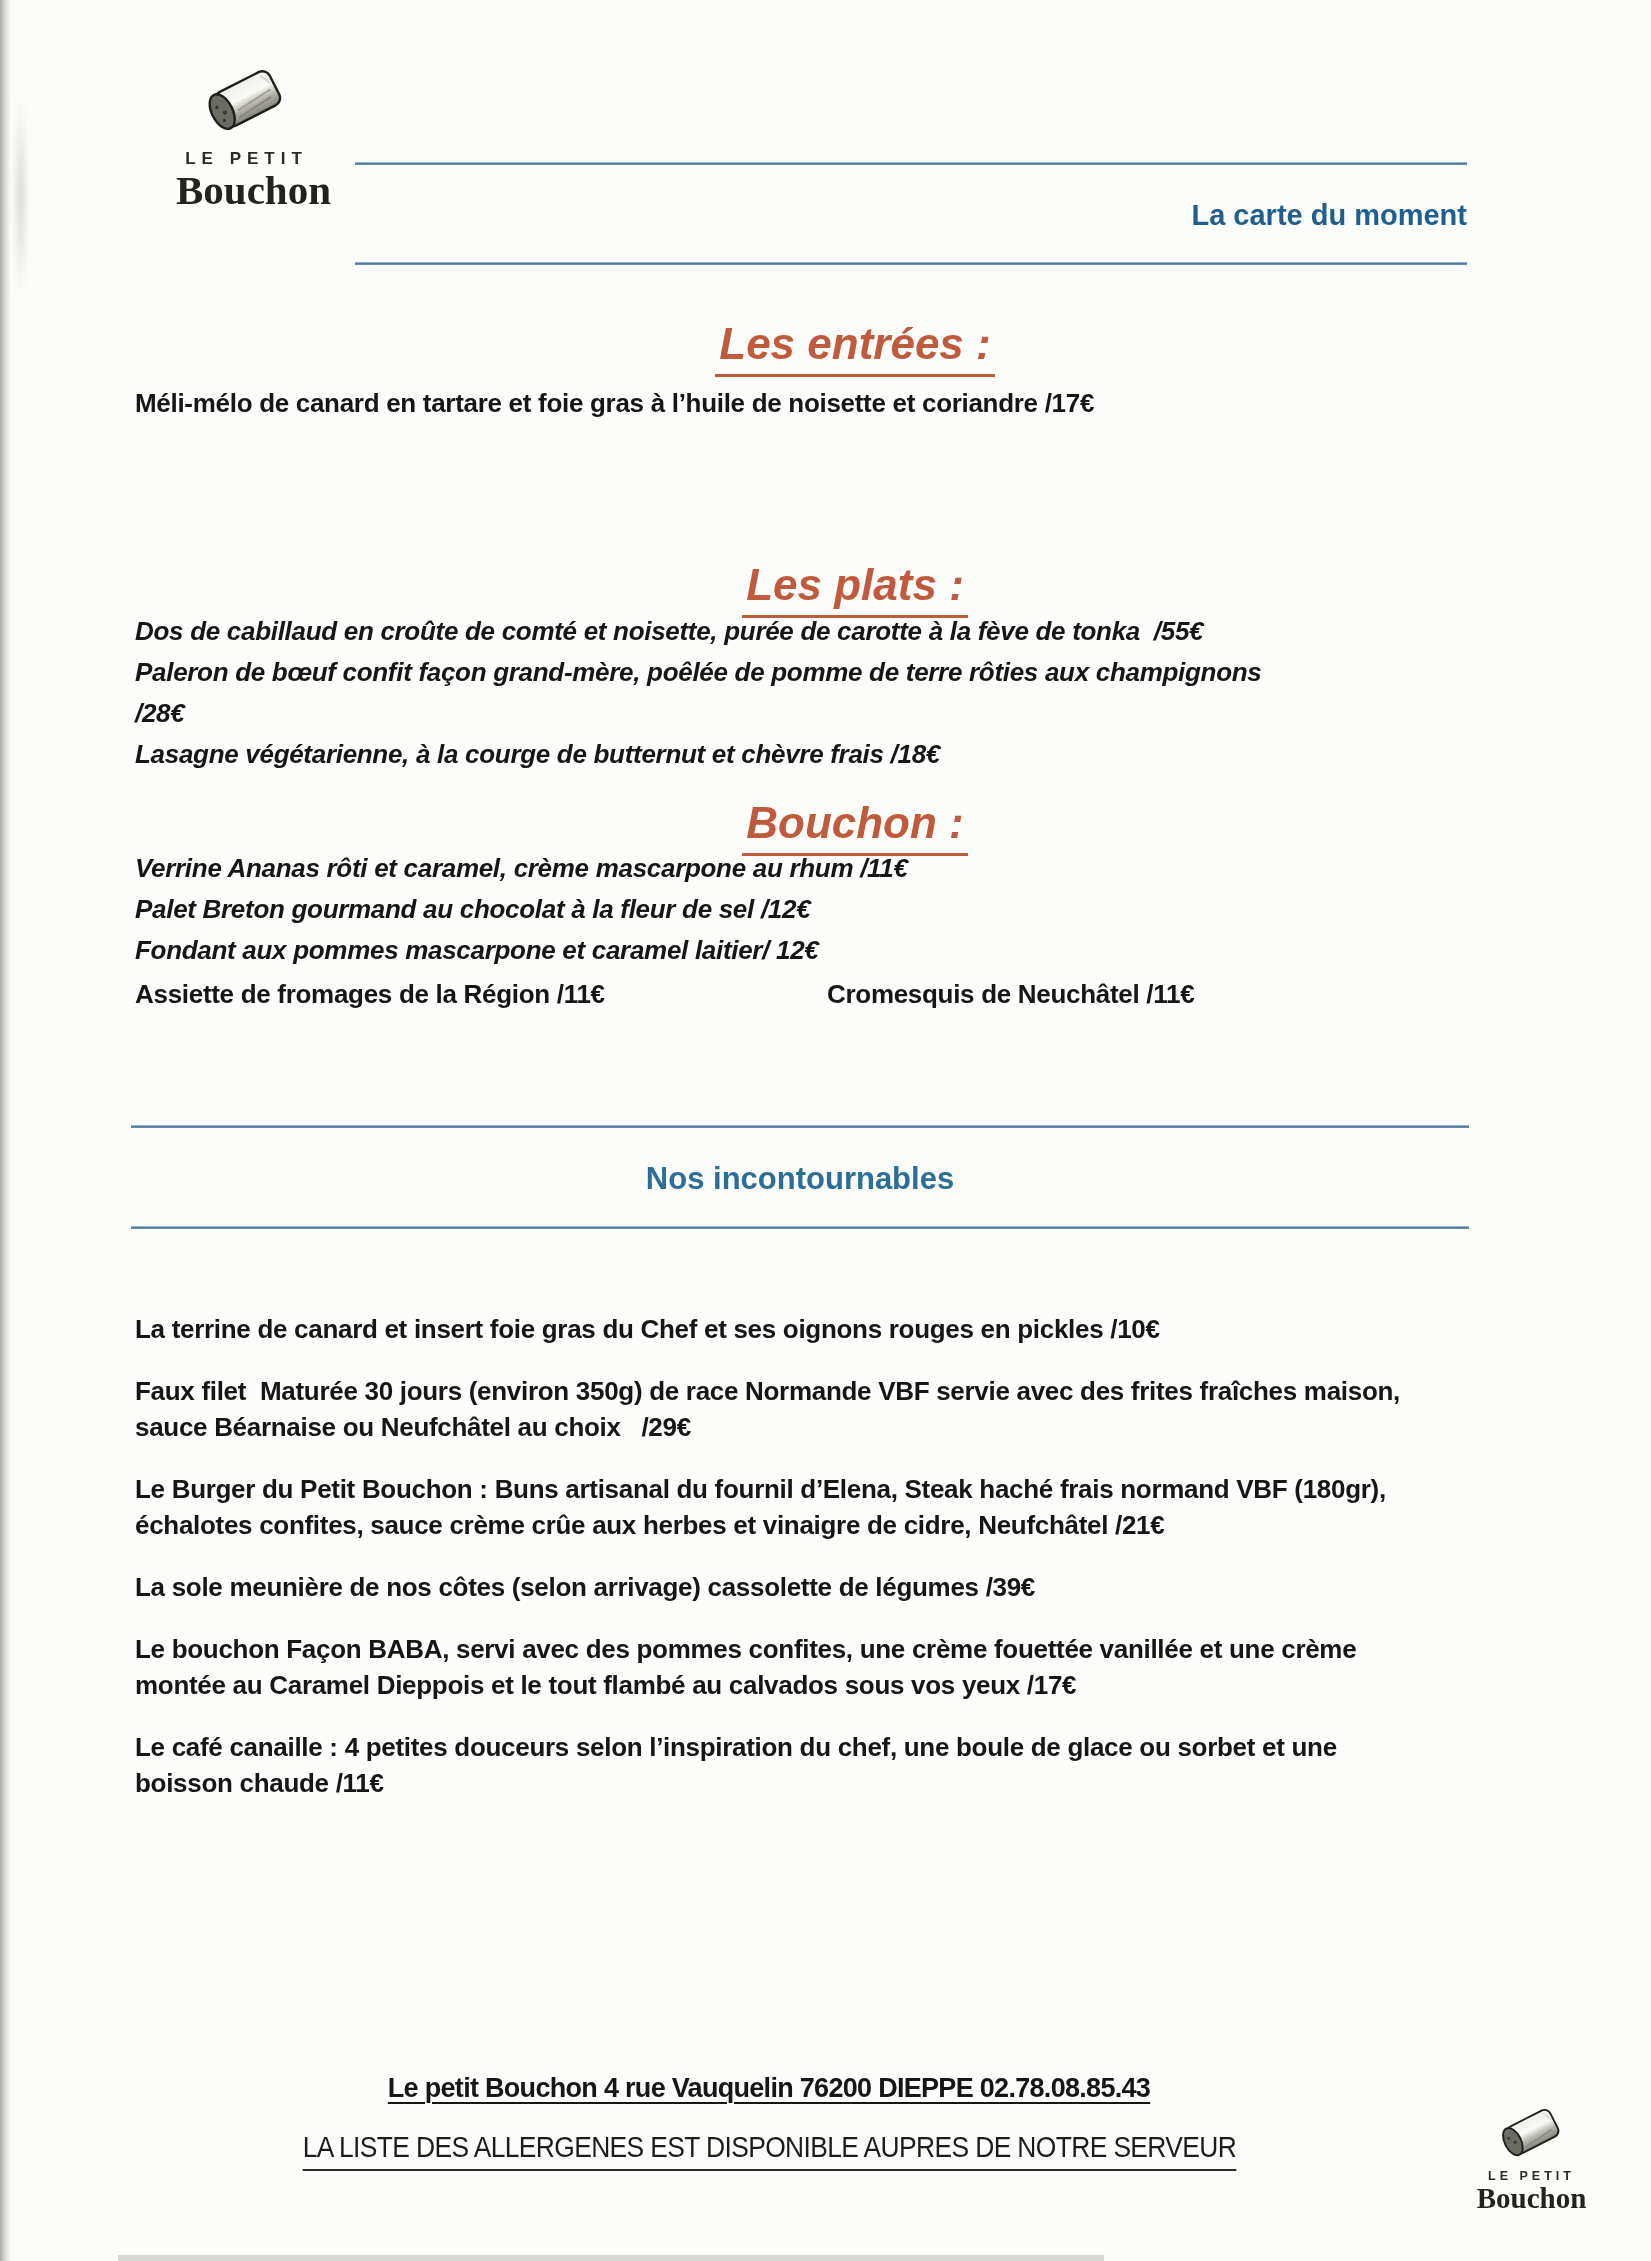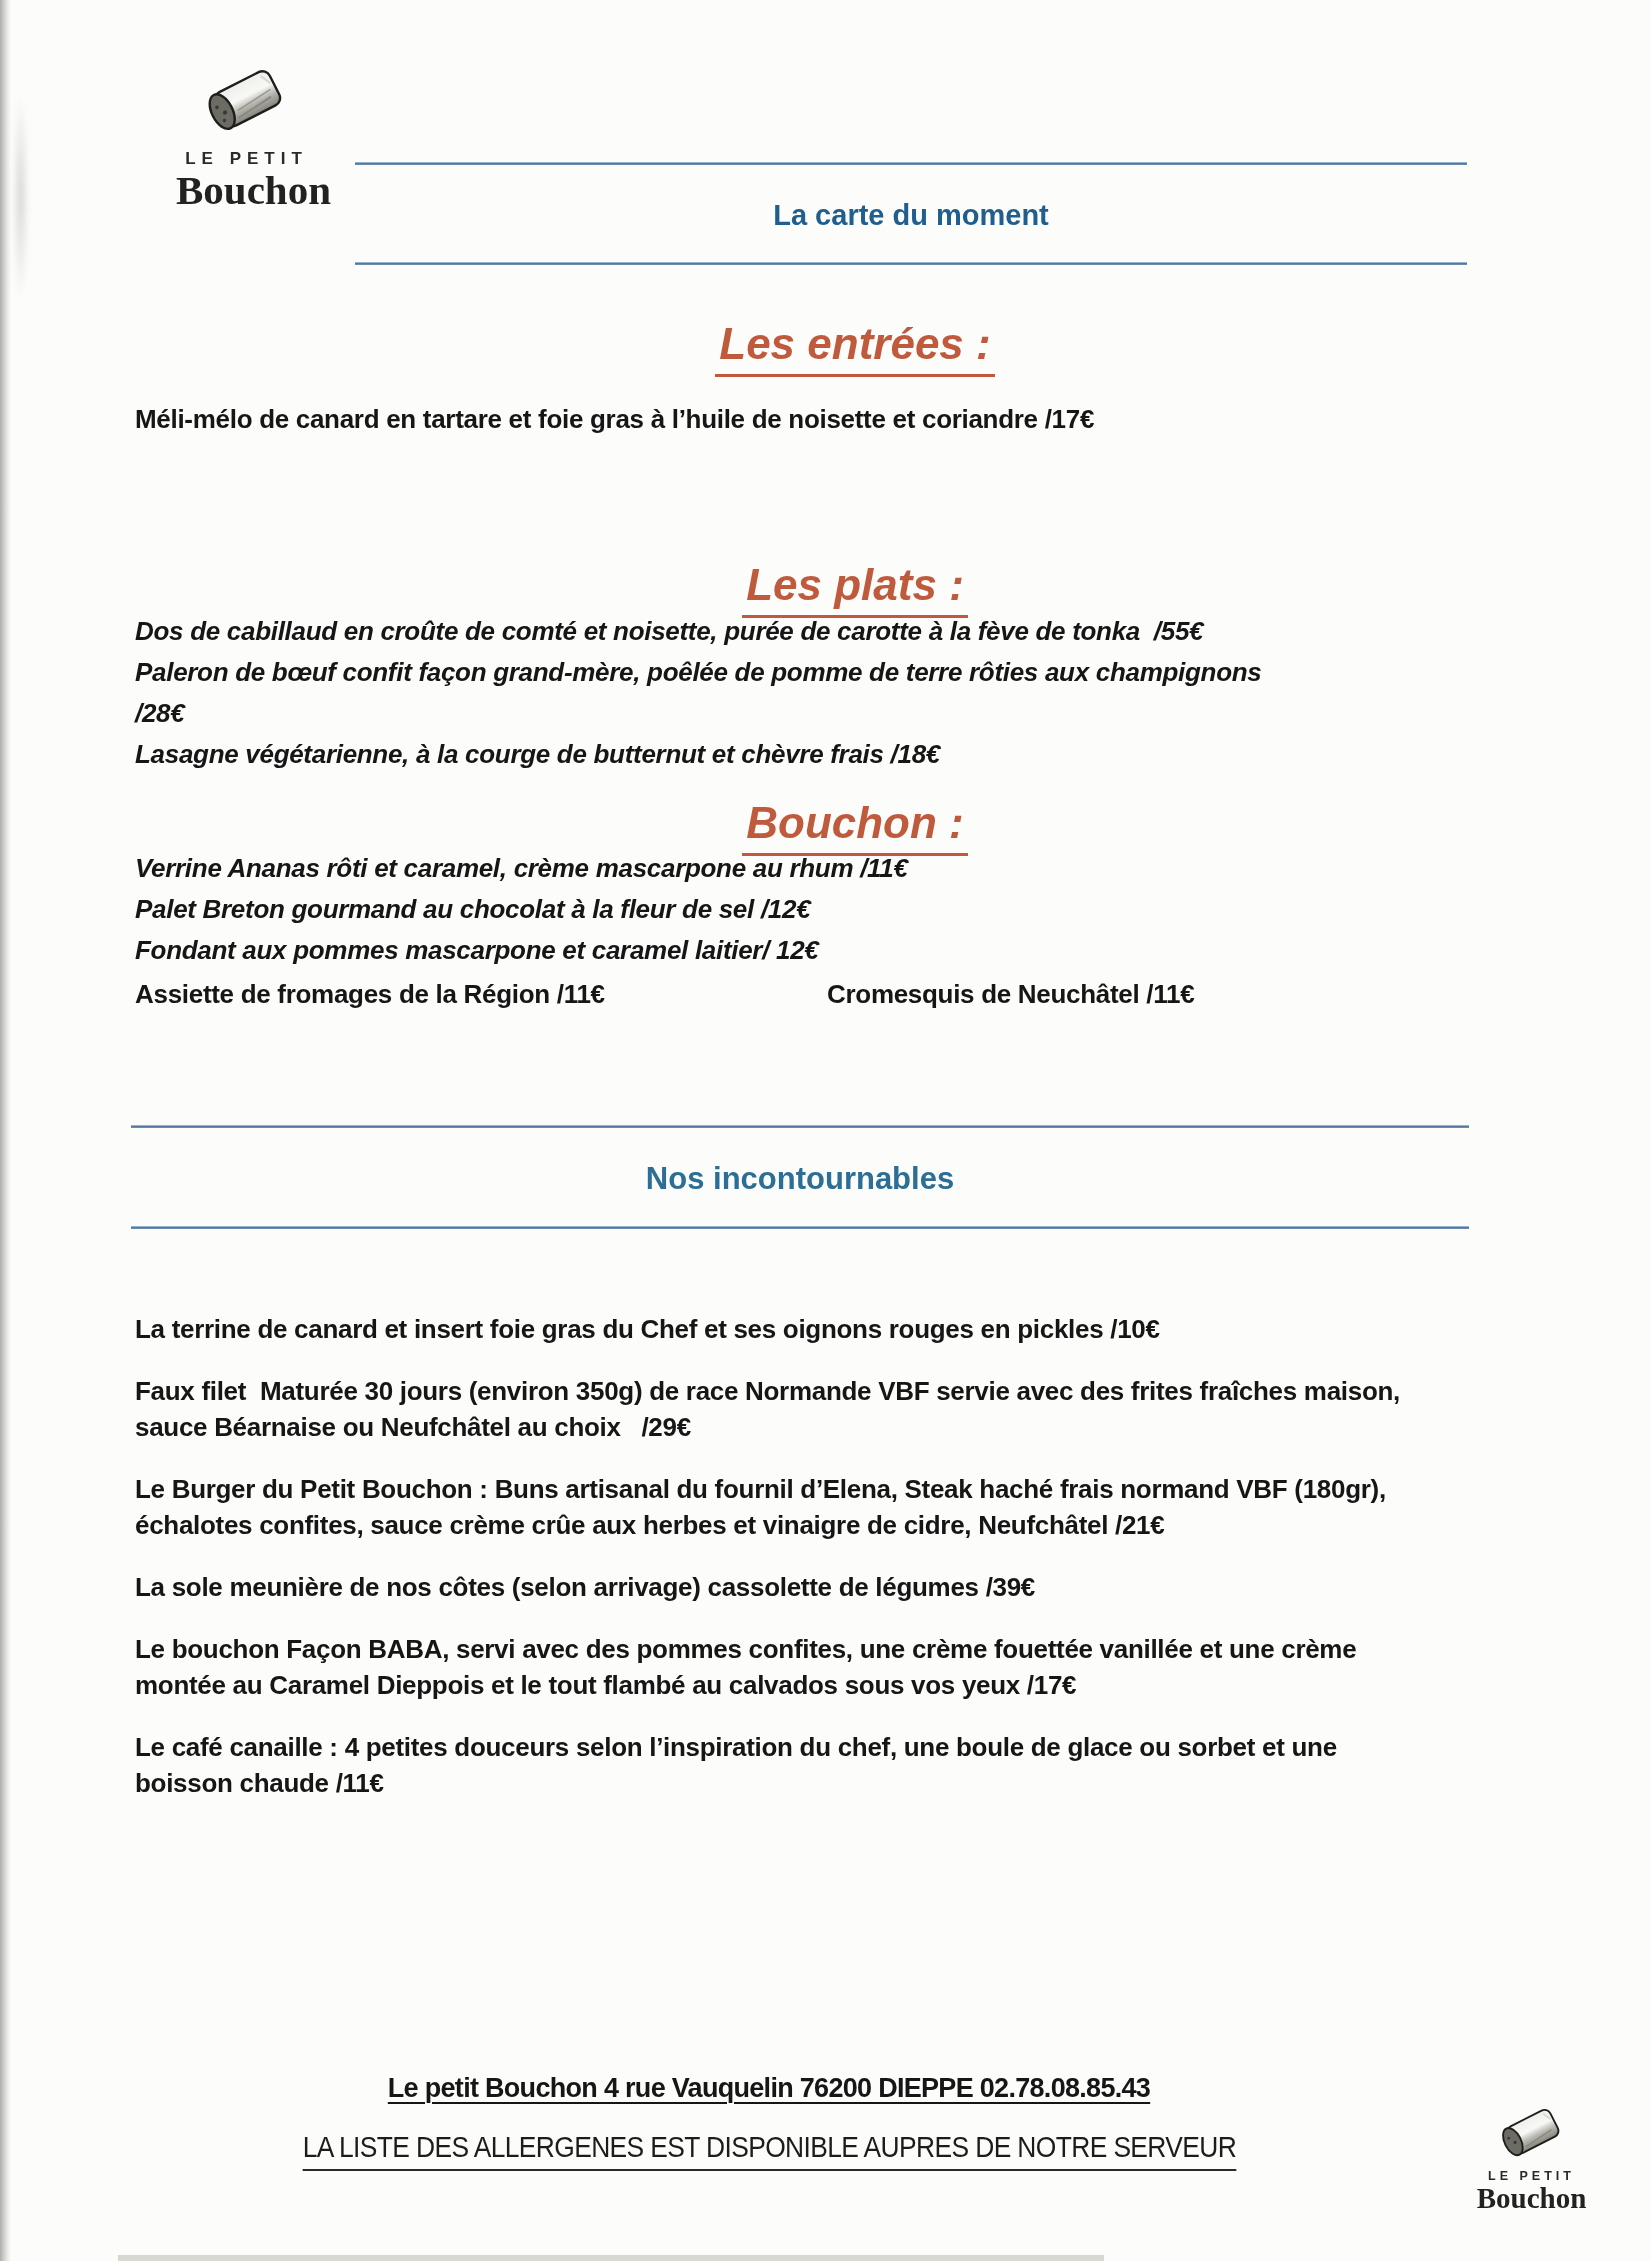--- a/index.html
+++ b/index.html
@@ -45,21 +45,21 @@
   .logo-top .logo-bouchon{font-size:41px;line-height:1.05;}
   .logo-bottom .logo-bouchon{font-size:29px;line-height:1.05;}
   
   .rule{position:absolute;height:2.6px;background:linear-gradient(#bcd1e4,#4c6f95 55%,#7e9cbb);}
   .rule-1{left:355px;top:162px;width:1112px;}
   .rule-2{left:355px;top:262px;width:1112px;}
   .rule-3{left:131px;top:1125px;width:1338px;}
   .rule-4{left:131px;top:1226px;width:1338px;}
   .doc-title{
     position:absolute;left:355px;top:199px;width:1112px;
-    text-align:center;font-size:29px;font-weight:700;color:var(--title_blue);
+    text-align:right;font-size:29px;font-weight:700;color:var(--title_blue);
     letter-spacing:0px;
   }
   .doc-subtitle{
     position:absolute;left:131px;top:1161px;width:1338px;
     text-align:center;font-size:31px;font-weight:700;color:var(--subtitle_blue);
   }
   
   .section-heading{
     position:absolute;left:135px;width:1440px;text-align:center;
     font-size:44px;font-weight:700;font-style:italic;color:var(--accent);
@@ -69,21 +69,21 @@
   }
   .h-entrees{top:319px;}
   .h-plats{top:560px;}
   .h-desserts{top:798px;}
   
   .menu-list{position:absolute;left:135px;width:1505px;}
   .menu-list p{
     margin:0;white-space:pre-wrap;
     font-size:26px;font-weight:700;letter-spacing:-0.3px;color:var(--ink);
   }
-  .list-entrees{top:400px;}
+  .list-entrees{top:384px;}
   .list-entrees p{line-height:39px;}
   .list-plats{top:611px;}
   .list-plats p{line-height:41px;font-style:italic;}
   .list-desserts{top:848px;}
   .list-desserts p{line-height:41px;font-style:italic;}
   .desserts-row{
     position:absolute;left:135px;top:974px;width:1505px;height:41px;
   }
   .desserts-row span{
     position:absolute;top:0;white-space:nowrap;

